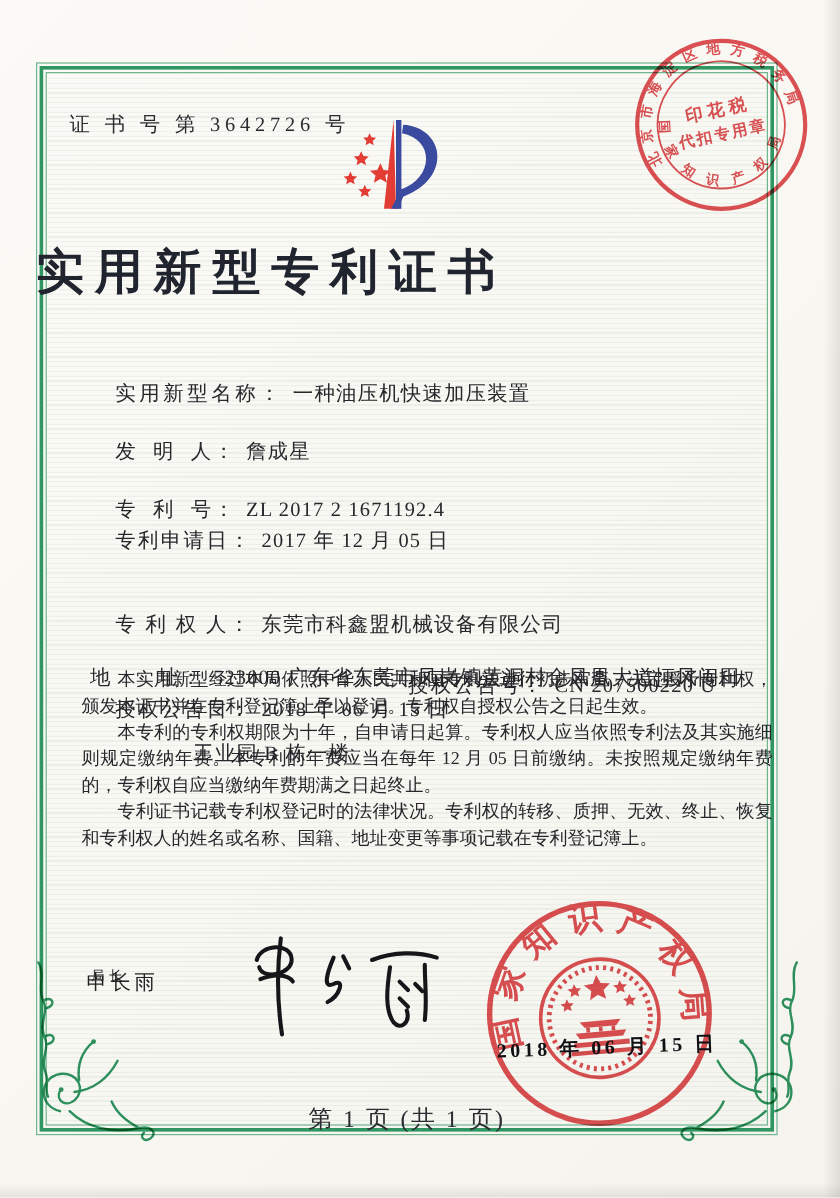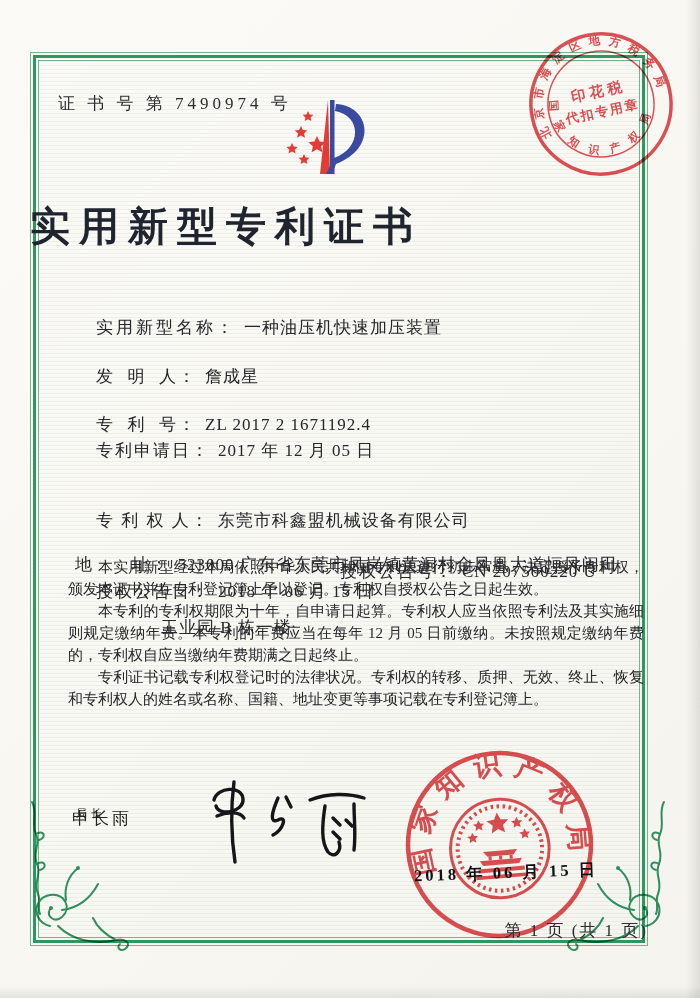--- a/index.html
+++ b/index.html
@@ -32,22 +32,22 @@
   .fval{margin-left:8px;}
   .addr2{margin-left:86px;letter-spacing:1px;}
   .grant2{position:absolute;left:265px;top:0;white-space:pre;}
   
   .paras{position:absolute;left:68px;top:556px;width:576px;
     font-size:15px;line-height:22px;color:#26262b;text-align:justify;}
   .paras p{margin:0;text-indent:2em;}
   .signer-role{position:absolute;left:76px;top:806px;font-size:11px;letter-spacing:4px;color:#222;}
   .signer-name{position:absolute;left:72px;top:807px;font-size:17px;letter-spacing:3px;color:#222;}
   .signature{position:absolute;left:182px;top:770px;}
-  .footer{position:absolute;left:30px;top:919px;width:618px;text-align:right;
-    font-size:17px;letter-spacing:2px;color:#2b2b30;}
+  .footer{position:absolute;left:30px;top:919px;width:618px;text-align:center;
+    font-size:20px;letter-spacing:2px;color:#2b2b30;}
   
   .tax-stamp{position:absolute;left:527px;top:30px;transform:rotate(-12deg);
     mix-blend-mode:multiply;opacity:.92;}
   .office-seal{position:absolute;left:402px;top:747px;transform:rotate(-5deg);
     mix-blend-mode:multiply;opacity:.93;}
   .seal-date{position:absolute;left:414px;top:862px;font-size:16.5px;font-weight:bold;
     letter-spacing:3px;color:#101014;transform:rotate(-2deg);white-space:pre;}
   .flourish{position:absolute;mix-blend-mode:multiply;}
   .fl-left{left:20px;top:798px;}
   .fl-right{left:558px;top:798px;transform:scaleX(-1);}
@@ -85,21 +85,21 @@
       <path d="M30 128 C 12 124, 12 100, 30 97 C 45 95, 52 110, 42 119 C 35 125, 26 119, 30 111"></path>
       <path d="M38 128 C 52 142, 74 147, 96 142 C 84 136, 77 129, 73 120"></path>
       <path d="M42 112 C 58 110, 70 101, 78 86"></path>
       <path d="M46 102 C 44 90, 48 78, 58 70"></path>
       <path d="M96 142 C 106 140, 112 146, 105 151 C 100 154, 96 149, 100 146"></path>
       <circle cx="31" cy="110" r="2" fill="#2f9561" stroke="none"></circle>
       <circle cx="58" cy="70" r="2" fill="#2f9561" stroke="none"></circle>
     </g>
   </svg>
 
-  <div class="cert-no">证 书 号 第 7490974 号</div>
+  <div class="cert-no">证 书 号 第 3642726 号</div>
 
   <svg class="logo" width="112" height="90" viewBox="0 0 112 90">
     <g fill="#e23c35">
       <path d="M47 40 l2.6 5.6 6.1 .6 -4.6 4.1 1.3 6 -5.4-3.1 -5.4 3.1 1.3-6 -4.6-4.1 6.1-.6 Z"></path>
       <path d="M31 30 l1.9 4 4.4 .5 -3.3 3 1 4.3 -4-2.3 -3.9 2.3 .9-4.3 -3.2-3 4.3-.5 Z"></path>
       <path d="M22 47 l1.7 3.6 4 .4 -3 2.7 .9 3.9 -3.6-2 -3.5 2 .8-3.9 -2.9-2.7 3.9-.4 Z"></path>
       <path d="M38 15 l1.6 3.4 3.8 .4 -2.8 2.6 .8 3.7 -3.4-1.9 -3.3 1.9 .7-3.7 -2.7-2.6 3.7-.4 Z"></path>
       <path d="M34 58 l1.6 3.4 3.8 .4 -2.8 2.6 .8 3.7 -3.4-1.9 -3.3 1.9 .7-3.7 -2.7-2.6 3.7-.4 Z"></path>
     </g>
     <polygon fill="#e23c35" points="58,4 50,78 60,78"></polygon>

